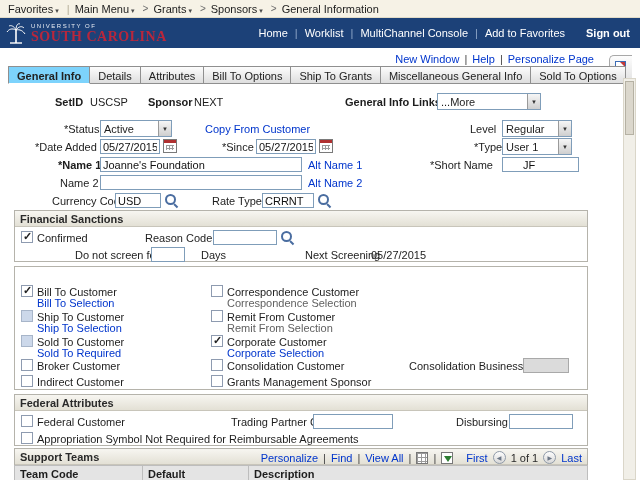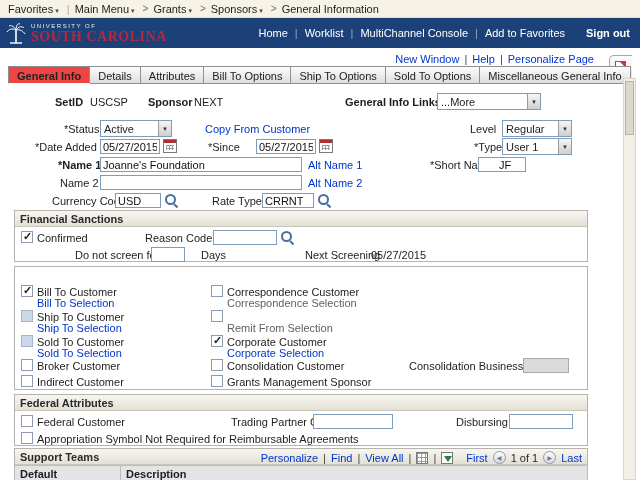--- a/index.html
+++ b/index.html
@@ -33,21 +33,21 @@
   .lk{color:#0035cc;cursor:pointer;text-decoration:none;}
   .side-tab{position:absolute;left:609px;top:55px;width:23px;height:26px;border:1px solid #a8a8a8;
             border-right:none;border-radius:5px 0 0 5px;background:linear-gradient(#fdfdfd,#e4e4e4);}
   .side-tab .pg{position:absolute;left:5px;top:5px;width:11px;height:15px;background:#fff;border:1px solid #3a6bb5;}
   .side-tab .pg::after{content:"";position:absolute;right:0;top:0;border-top:5px solid #c23a3a;border-left:5px solid transparent;}
 
   
   .tabs{position:absolute;top:66px;left:8px;width:594px;height:18px;display:flex;border-bottom:1px solid #8f8f8f;}
   .tab{height:18px;padding:3px 8px 0 8px;border:1px solid #8f8f8f;margin-right:-1px;
        background:linear-gradient(#fcfcfc,#dedede);white-space:nowrap;cursor:pointer;color:#222;}
-  .tab.active{background:#ef4444;font-weight:bold;border-bottom:1px solid #fff;z-index:2;}
+  .tab.active{background:#7dd3fc;font-weight:bold;border-bottom:1px solid #fff;z-index:2;}
 
   
   .fl{position:absolute;white-space:nowrap;}
   .fb{font-weight:bold;}
   .fv{position:absolute;white-space:nowrap;}
   .tb{position:absolute;height:15px;border:1px solid #7f9db9;background:#fff;font-family:inherit;
       font-size:11px;padding:0 2px;color:#111;}
   .tb.dis{background:#dbdbdb;border-color:#a9a9a9;}
   .sel{position:absolute;height:17px;border:1px solid #7f9db9;background:#fff;display:flex;
        align-items:center;padding-left:3px;cursor:pointer;}
@@ -160,23 +160,23 @@
   </div>
   <div class="side-tab">
     <span class="pg"></span>
   </div>
 
   <div class="tabs">
     <div class="tab active">General Info</div>
     <div class="tab">Details</div>
     <div class="tab">Attributes</div>
     <div class="tab">Bill To Options</div>
-    <div class="tab">Ship To Options</div>
+    <div class="tab">Ship To Grants</div>
+    <div class="tab">Miscellaneous General Info</div>
     <div class="tab">Sold To Options</div>
-    <div class="tab">Miscellaneous General Info</div>
   </div>
 
   <span class="fl fb" style="left:55px;top:96px;">SetID</span>
   <span class="fv" style="left:90px;top:96px;">USCSP</span>
   <span class="fl fb" style="left:148px;top:96px;">Sponsor</span>
   <span class="fv" style="left:194px;top:96px;">NEXT</span>
   <span class="fl fb" style="left:345px;top:96px;">General Info Links</span>
   <div class="sel" style="left:437px;top:93px;width:104px;">
     <span class="sel-txt">...More</span>
     <span class="sel-arr"></span>
@@ -190,34 +190,34 @@
   <span class="fl lk" style="left:205px;top:123px;">Copy From Customer</span>
   <span class="fl" style="left:470px;top:123px;">Level</span>
   <div class="sel" style="left:502px;top:120px;width:70px;">
     <span class="sel-txt">Regular</span>
     <span class="sel-arr"></span>
   </div>
 
   <span class="fl" style="left:35px;top:141px;">*Date Added</span>
   <input class="tb" style="left: 100px; top: 139px; width: 60px;" value="05/27/2015">
   <span class="cal-icon" style="left:163px;top:139px;"></span>
-  <span class="fl" style="left:208px;top:141px;">*Since</span>
+  <span class="fl" style="left:222px;top:141px;">*Since</span>
   <input class="tb" style="left: 256px; top: 139px; width: 60px;" value="05/27/2015">
   <span class="cal-icon" style="left:319px;top:139px;"></span>
   <span class="fl" style="left:474px;top:141px;">*Type</span>
   <div class="sel" style="left:502px;top:138px;width:70px;">
     <span class="sel-txt">User 1</span>
     <span class="sel-arr"></span>
   </div>
 
   <span class="fl" style="left:58px;top:159px;font-weight:bold;">*Name 1</span>
   <input class="tb" style="left: 100px; top: 157px; width: 202px;" value="Joanne's Foundation">
   <span class="fl lk" style="left:308px;top:159px;">Alt Name 1</span>
   <span class="fl" style="left:430px;top:159px;">*Short Name</span>
-  <input class="tb" style="left: 478px; top: 157px; width: 48px; padding-left: 20px;" value="JF">
+  <input class="tb" style="left: 502px; top: 157px; width: 77px; padding-left: 20px;" value="JF">
 
   <span class="fl" style="left:60px;top:177px;">Name 2</span>
   <input class="tb" style="left: 100px; top: 175px; width: 202px;" value="">
   <span class="fl lk" style="left:308px;top:177px;">Alt Name 2</span>
 
   <span class="fl" style="left:52px;top:195px;">Currency Code</span>
   <input class="tb" style="left: 115px; top: 193px; width: 46px;" value="USD">
   <span class="lookup-icon" style="left:164px;top:193px;"></span>
   <span class="fl" style="left:212px;top:195px;">Rate Type</span>
   <input class="tb" style="left: 262px; top: 193px; width: 52px;" value="CRRNT">
@@ -244,33 +244,34 @@
     <span class="cb checked" style="left:6px;top:18px;"></span>
     <span class="fl" style="left:22px;top:19px;">Bill To Customer</span>
     <span class="fl lk" style="left:22px;top:30px;">Bill To Selection</span>
 
     <span class="cb disabled" style="left:6px;top:43px;"></span>
     <span class="fl" style="left:22px;top:44px;">Ship To Customer</span>
     <span class="fl lk" style="left:22px;top:55px;">Ship To Selection</span>
 
     <span class="cb disabled" style="left:6px;top:68px;"></span>
     <span class="fl" style="left:22px;top:69px;">Sold To Customer</span>
-    <span class="fl lk" style="left:22px;top:80px;">Sold To Selection</span>
+    <span class="fl lk" style="left:22px;top:80px;">Sold To Required</span>
 
     <span class="cb" style="left:6px;top:92px;"></span>
     <span class="fl" style="left:22px;top:93px;">Broker Customer</span>
 
     <span class="cb" style="left:6px;top:108px;"></span>
     <span class="fl" style="left:22px;top:109px;">Indirect Customer</span>
 
     <span class="cb" style="left:196px;top:18px;"></span>
     <span class="fl" style="left:212px;top:19px;">Correspondence Customer</span>
     <span class="fl gray" style="left:212px;top:30px;">Correspondence Selection</span>
 
     <span class="cb" style="left:196px;top:43px;"></span>
+    <span class="fl" style="left:212px;top:44px;">Remit From Customer</span>
     <span class="fl gray" style="left:212px;top:55px;">Remit From Selection</span>
 
     <span class="cb checked" style="left:196px;top:68px;"></span>
     <span class="fl" style="left:212px;top:69px;">Corporate Customer</span>
     <span class="fl lk" style="left:212px;top:80px;">Corporate Selection</span>
 
     <span class="cb" style="left:196px;top:92px;"></span>
     <span class="fl" style="left:212px;top:93px;">Consolidation Customer</span>
     <span class="fl" style="left:394px;top:93px;">Consolidation Business Unit</span>
     <input class="tb dis" style="left: 508px; top: 91px; width: 46px;" disabled="" value="">
@@ -307,20 +308,21 @@
         <span class="blk-sep">|</span>
         <span class="ticon dl"></span>
         <span class="lk" style="margin-left:8px;">First</span>
         <span class="pager-btn prev"></span>
         <span>1 of 1</span>
         <span class="pager-btn next"></span>
         <span class="lk">Last</span>
       </div>
     </div>
     <div class="grid-cols">
+      <span class="grid-cell" style="width:128px;">Team Code</span>
       <span class="grid-cell" style="width:106px;">Default</span>
       <span class="grid-cell" style="flex:1;border-right:none;">Description</span>
     </div>
   </div>
 
   <div class="scrollbar">
     <div class="scroll-thumb"></div>
   </div>
 
 </div>

